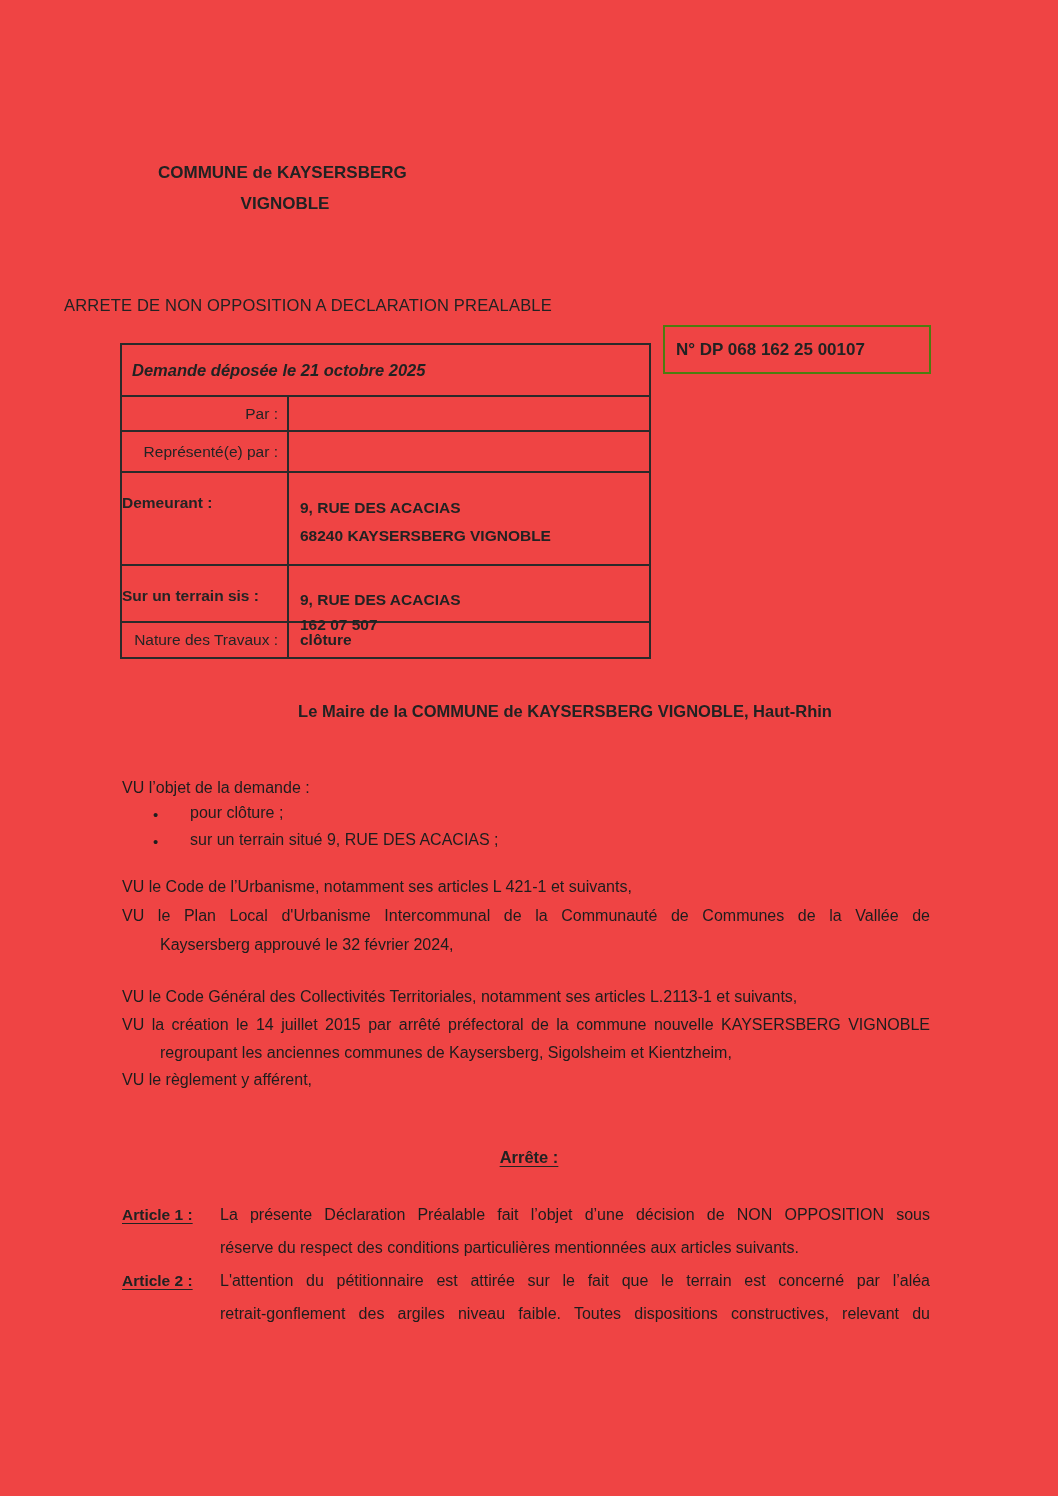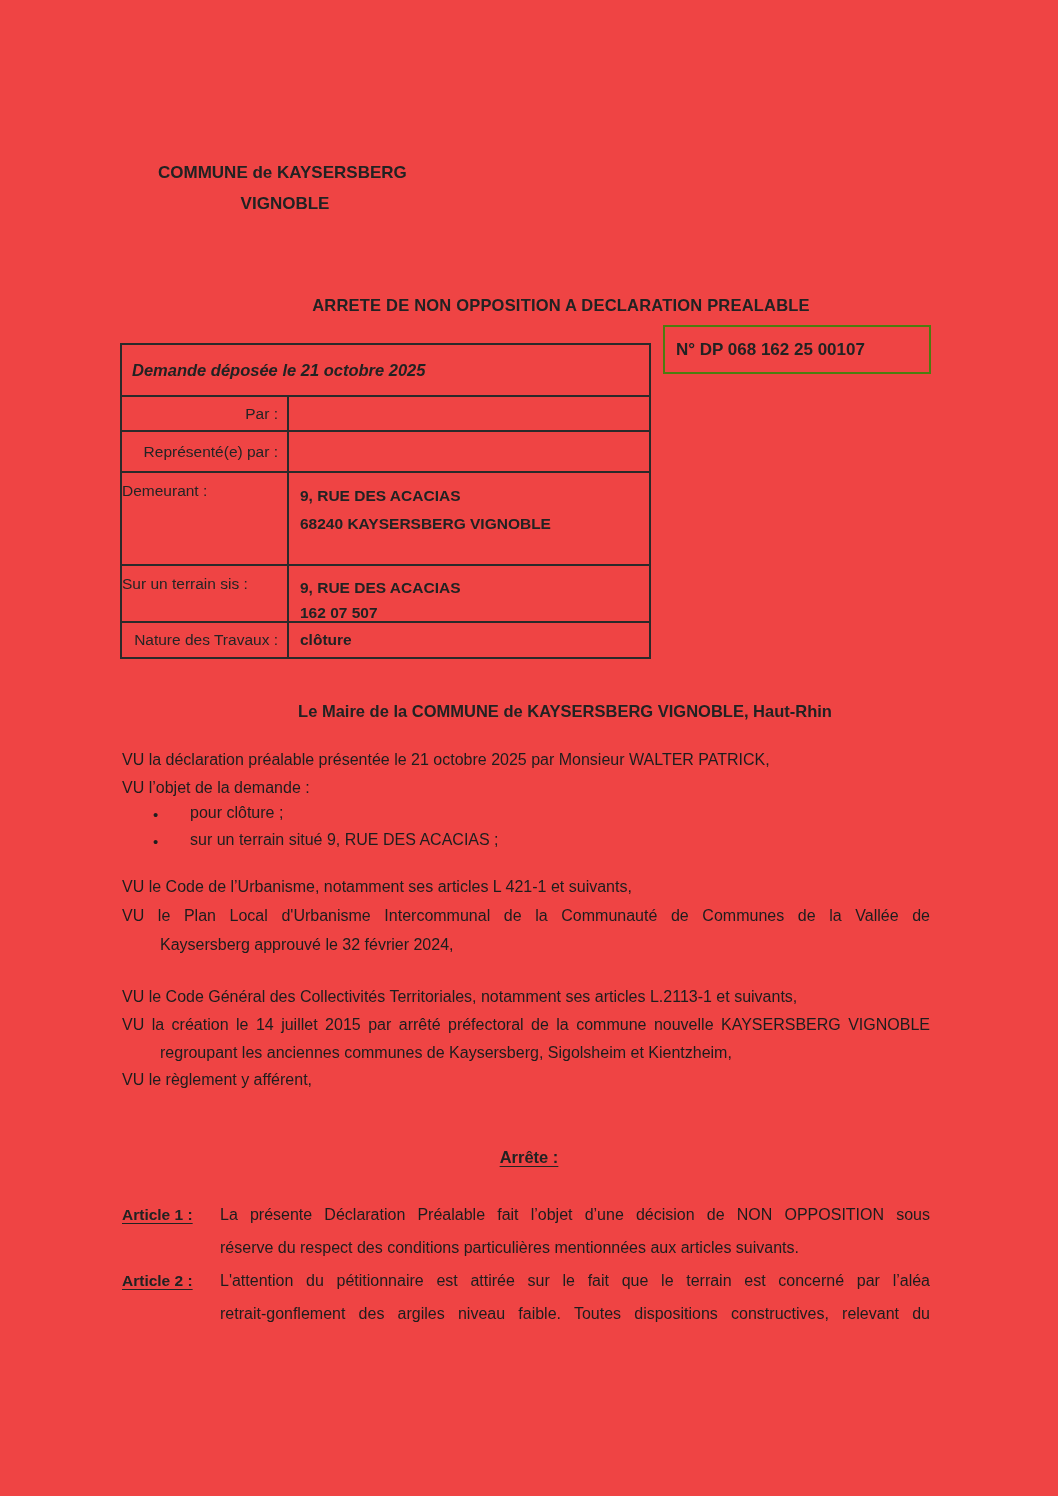--- a/index.html
+++ b/index.html
@@ -15,23 +15,23 @@
     -webkit-font-smoothing: antialiased;
   }
   .abs { position: absolute; }
   .commune-block {
     left: 158px; top: 157px; width: 254px;
     font-size: 17px; font-weight: 700; line-height: 31px;
     color: #222;
   }
   .commune-block .l2 { text-align: center; }
   .doc-title {
-    top: 296px; left: 72px; width: 978px;
-    text-align: center;
-    font-size: 16.5px; font-weight: 700; color: #222;
+    top: 296px; left: 64px; width: 978px;
+    text-align: left;
+    font-size: 16.5px; font-weight: 400; color: #222;
     letter-spacing: 0.2px;
   }
   
   .req-table {
     left: 120px; top: 343px; width: 531px;
     border: 2px solid #2a2a2a;
     box-sizing: border-box;
     background: transparent;
   }
   .req-row { display: flex; box-sizing: border-box; border-top: 2px solid #2a2a2a; }
@@ -47,21 +47,21 @@
     padding-right: 9px;
     font-size: 15.5px; color: #242424;
   }
   .req-value {
     flex: 1; padding-left: 11px;
     font-size: 15.5px; font-weight: 700; color: #222;
   }
   .vmid { display: flex; align-items: center; }
   .vmid .req-label, .vmid .req-value { display: flex; align-items: center; height: 100%; }
   .vmid .req-label { justify-content: flex-end; }
-  .vtop .req-label, .vtop .req-value { padding-top: 9px; }
+  .vtop .req-label, .vtop .req-value { padding-top: 21px; font-weight: bold; }
   .h-par { height: 35px; }
   .h-repr { height: 41px; }
   .h-dem { height: 93px; }
   .h-terr { height: 57px; }
   .h-nat { height: 36px; }
   .line-28 { line-height: 28px; }
   .line-25 { line-height: 25px; }
   
   .dp-box {
     left: 663px; top: 325px; width: 268px; height: 49px;
@@ -133,21 +133,20 @@
       <div class="req-value">clôture</div>
     </div>
   </div>
 
   <div class="abs dp-box">
     <span>N° DP 068 162 25 00107</span>
   </div>
 
   <div class="abs center-line maire-line">Le Maire de la COMMUNE de KAYSERSBERG VIGNOBLE, Haut-Rhin</div>
 
-  <div class="abs bodyline" style="top:751px;">VU la déclaration préalable présentée le 21 octobre 2025 par Monsieur WALTER PATRICK,</div>
   <div class="abs bodyline" style="top:779px;">VU l’objet de la demande :</div>
 
   <div class="abs bullet-dot" style="top:806px;">•</div>
   <div class="abs bullet-text" style="top:804px;">pour clôture ;</div>
   <div class="abs bullet-dot" style="top:833px;">•</div>
   <div class="abs bullet-text" style="top:831px;">sur un terrain situé 9, RUE DES ACACIAS ;</div>
 
   <div class="abs bodyline" style="top:878px;">VU le Code de l’Urbanisme, notamment ses articles L 421-1 et suivants,</div>
   <div class="abs bodyline justify-full" style="top:907px;">VU le Plan Local d'Urbanisme Intercommunal de la Communauté de Communes de la Vallée de</div>
   <div class="abs bodyline indent2" style="top:936px;">Kaysersberg approuvé le 32 février 2024,</div>

